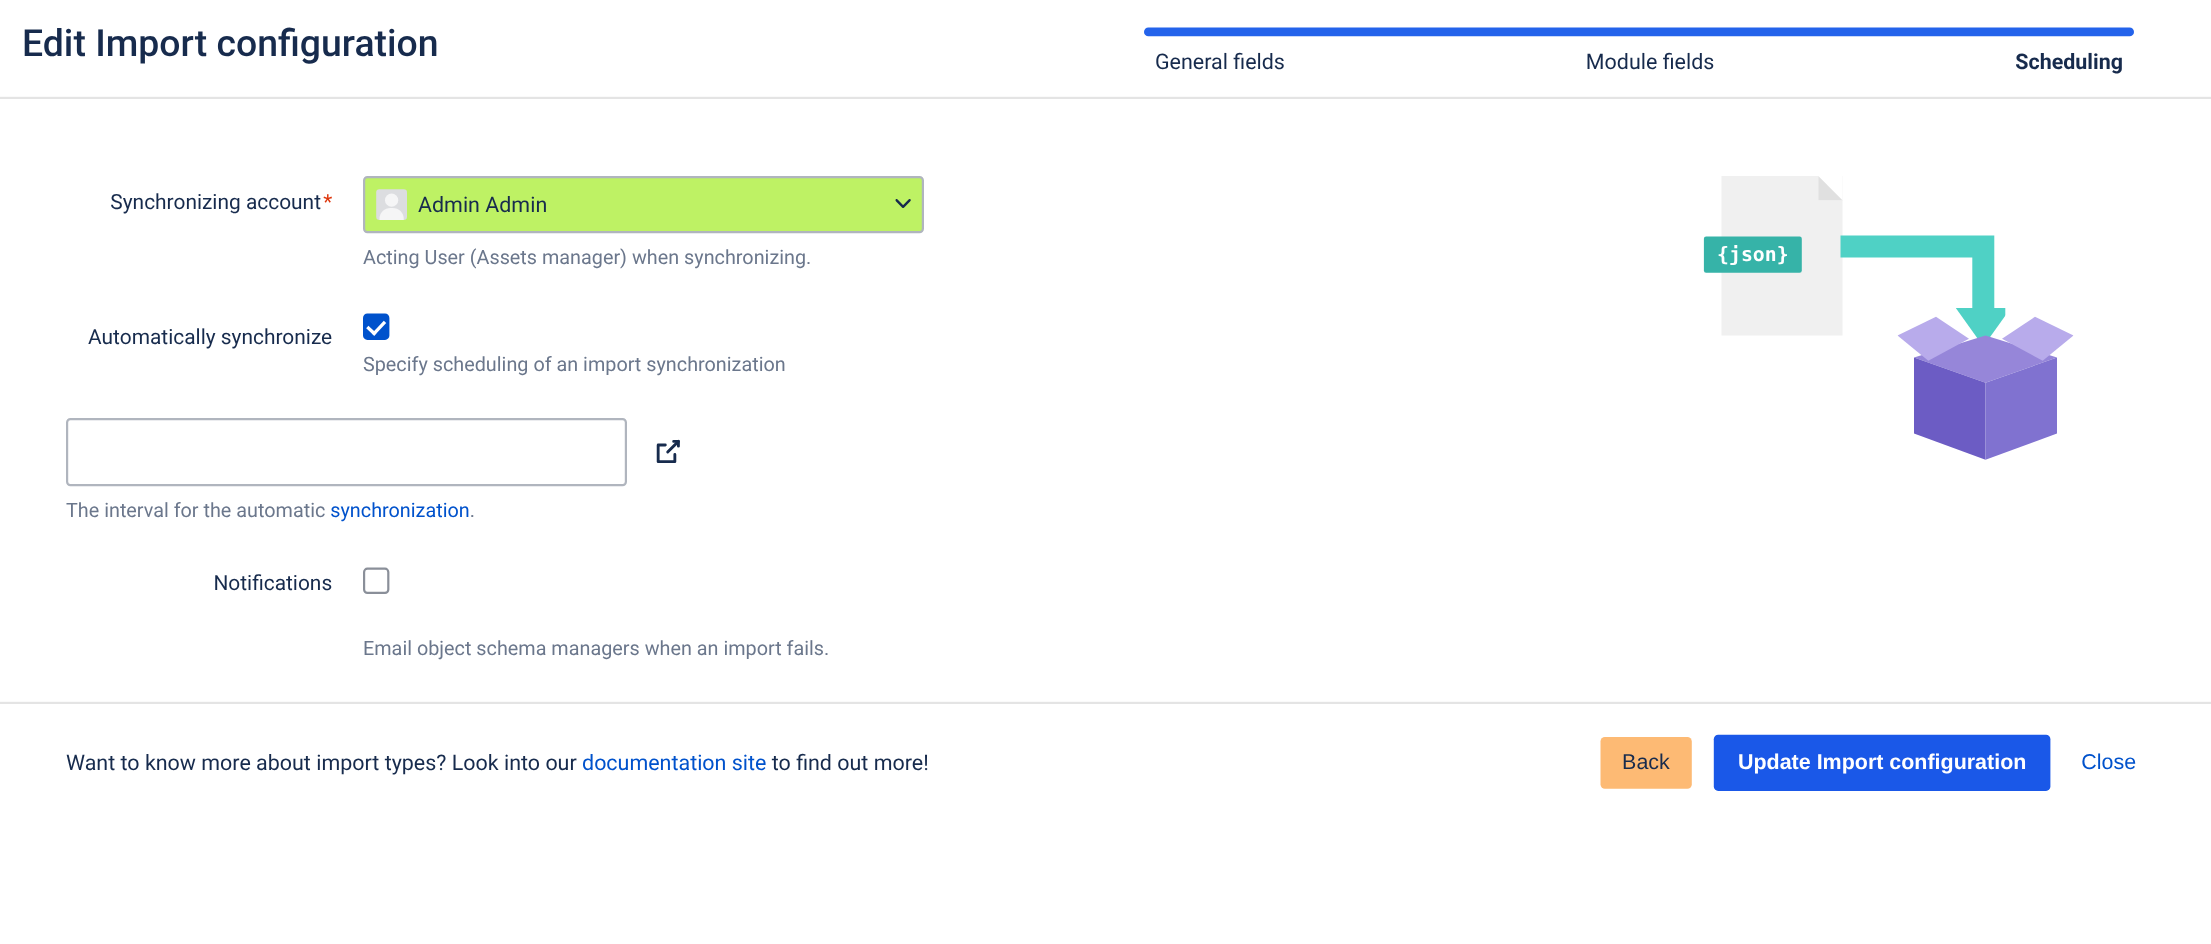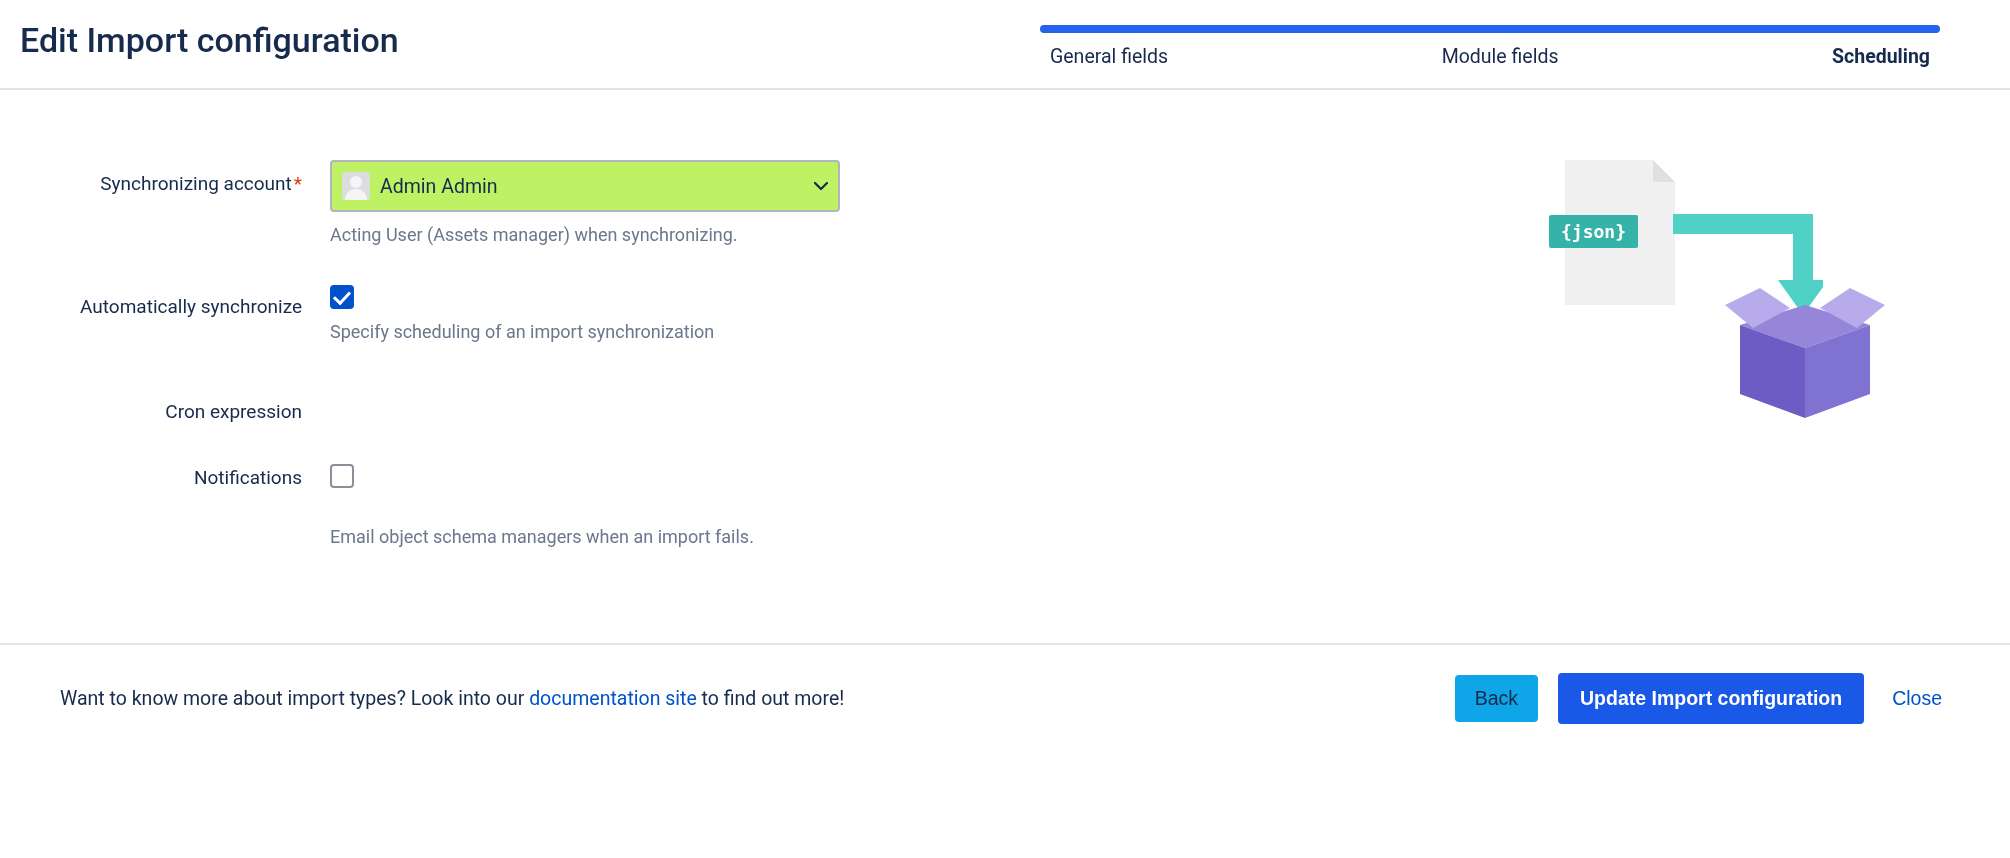--- a/index.html
+++ b/index.html
@@ -226,41 +226,40 @@
     position: absolute;
     right: 0; bottom: 10px;
     width: 160px; height: 150px;
   }
   .footer {
     border-top: 2px solid #e4e4e4;
     display: flex;
     align-items: center;
     padding: 28px 60px;
     gap: 20px;
-    margin-top: 23px;
   }
   .footer-text {
     font-size: 19.5px;
     color: #172B4D;
     flex: 1;
   }
   .footer-text a {
     color: #0052CC;
     text-decoration: none;
   }
   .btn {
     font-size: 19.5px;
     padding: 12px 20px;
     border-radius: 4px;
     cursor: pointer;
     border: none;
     font-weight: 500;
   }
   .btn-default {
-    background: #0ea5e9;
+    background: #fdba74;
     color: #172B4D;
   }
   .btn-primary {
     background: #1a58e8;
     color: #fff;
     font-weight: 700;
     padding: 14px 22px;
   }
   .btn-link {
     background: transparent;
@@ -306,21 +305,35 @@
 
     <div class="form-row">
       <div class="form-label">Automatically synchronize</div>
       <div class="form-field">
         <div class="checkbox checked"></div>
         <div class="help-text">Specify scheduling of an import synchronization</div>
       </div>
     </div>
 
     <div class="form-row">
-      <div class="form-label" style="padding-top:18px">Cron expression</div>
+      <div class="form-field">
+        <div class="input-row">
+          <input type="text" class="text-input" value="" style="">
+          <span class="ext-link-icon">
+            <svg viewBox="0 0 24 24" fill="none" stroke="#172B4D" stroke-width="2.4" stroke-linecap="round" stroke-linejoin="round">
+              <path d="M17 3 H21 V7"></path>
+              <path d="M21 3 L12 12"></path>
+              <path d="M18 14 V20 H4 V6 H10"></path>
+            </svg>
+          </span>
+        </div>
+        <div class="help-text">
+          <span>The interval for the automatic </span><a href="#">synchronization</a><span>.</span>
+        </div>
+      </div>
     </div>
 
     <div class="form-row">
       <div class="form-label" style="padding-top:2px">Notifications</div>
       <div class="form-field">
         <div class="checkbox"></div>
         <div class="help-text" style="margin-top:32px">Email object schema managers when an import fails.</div>
       </div>
     </div>
 

